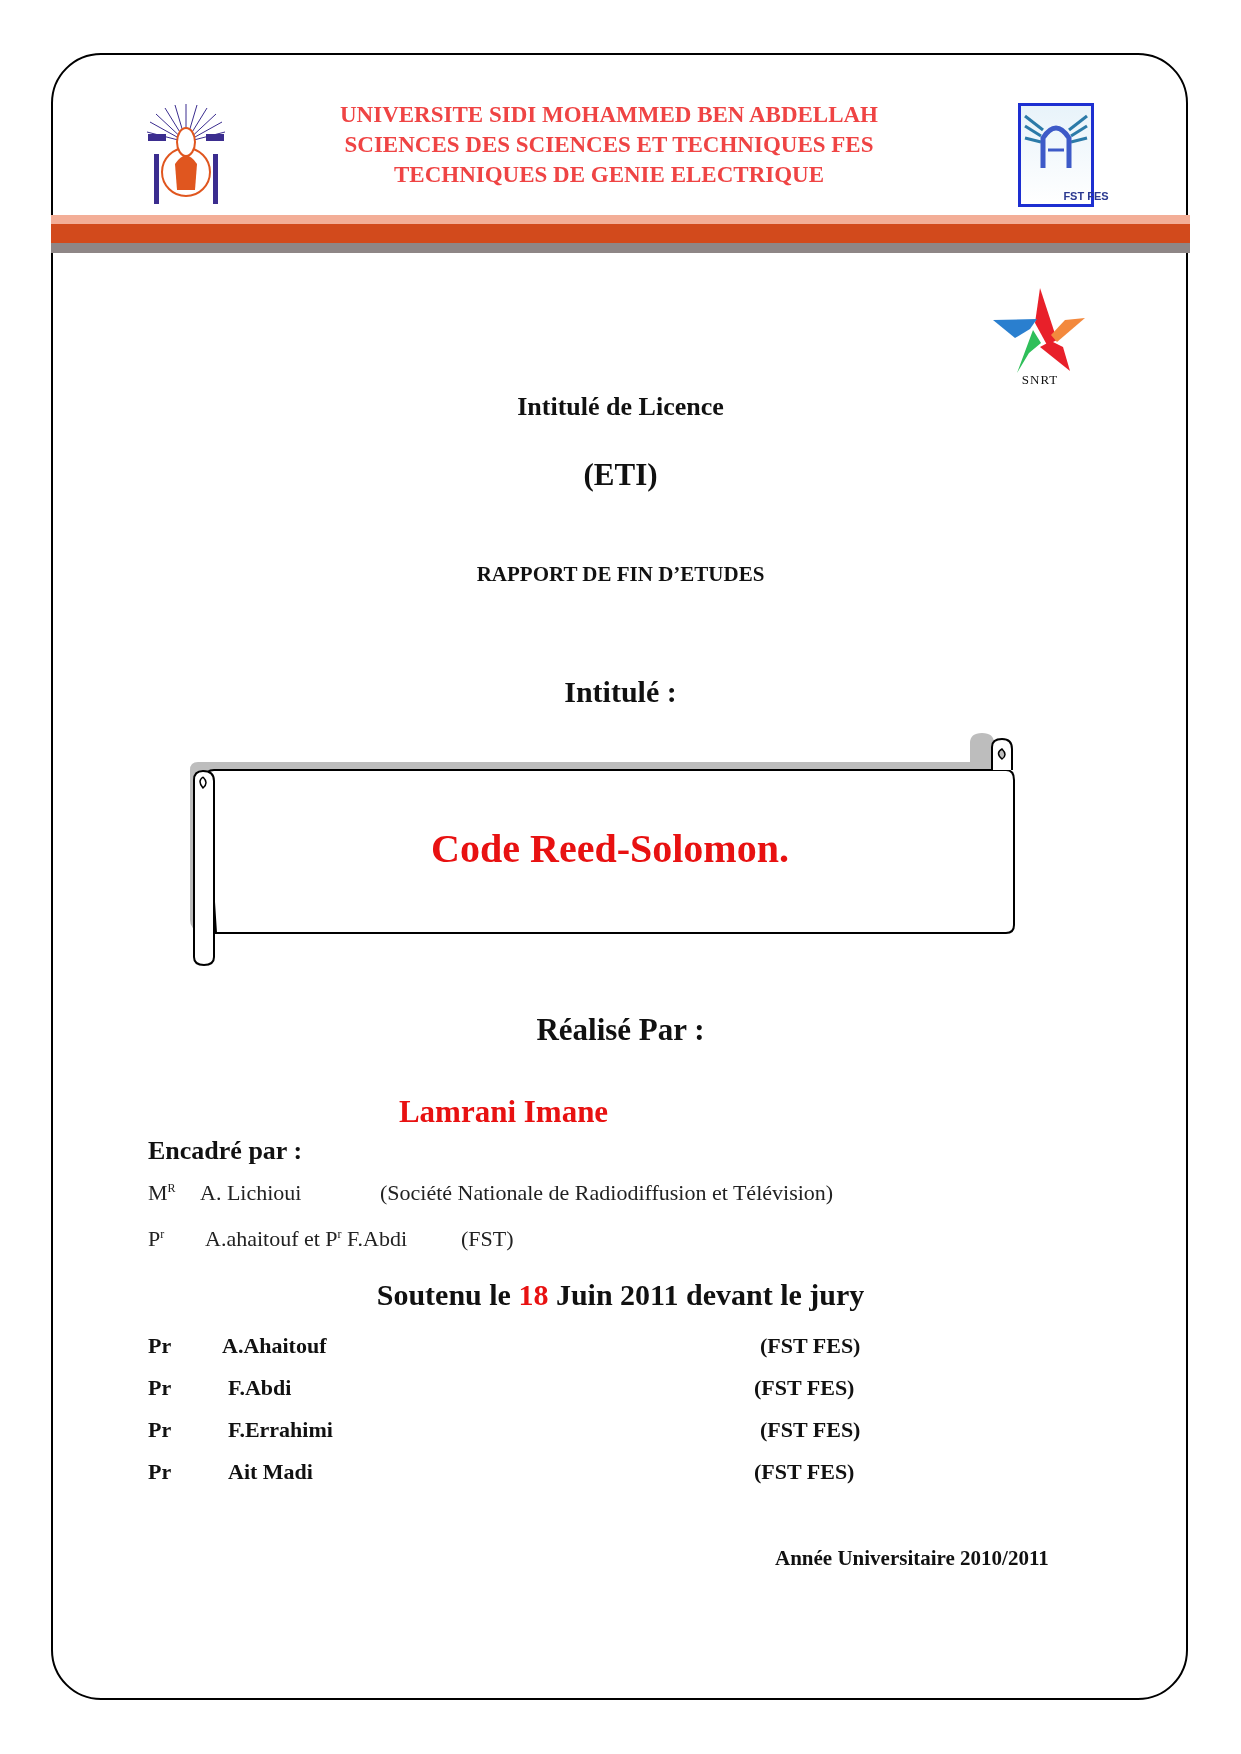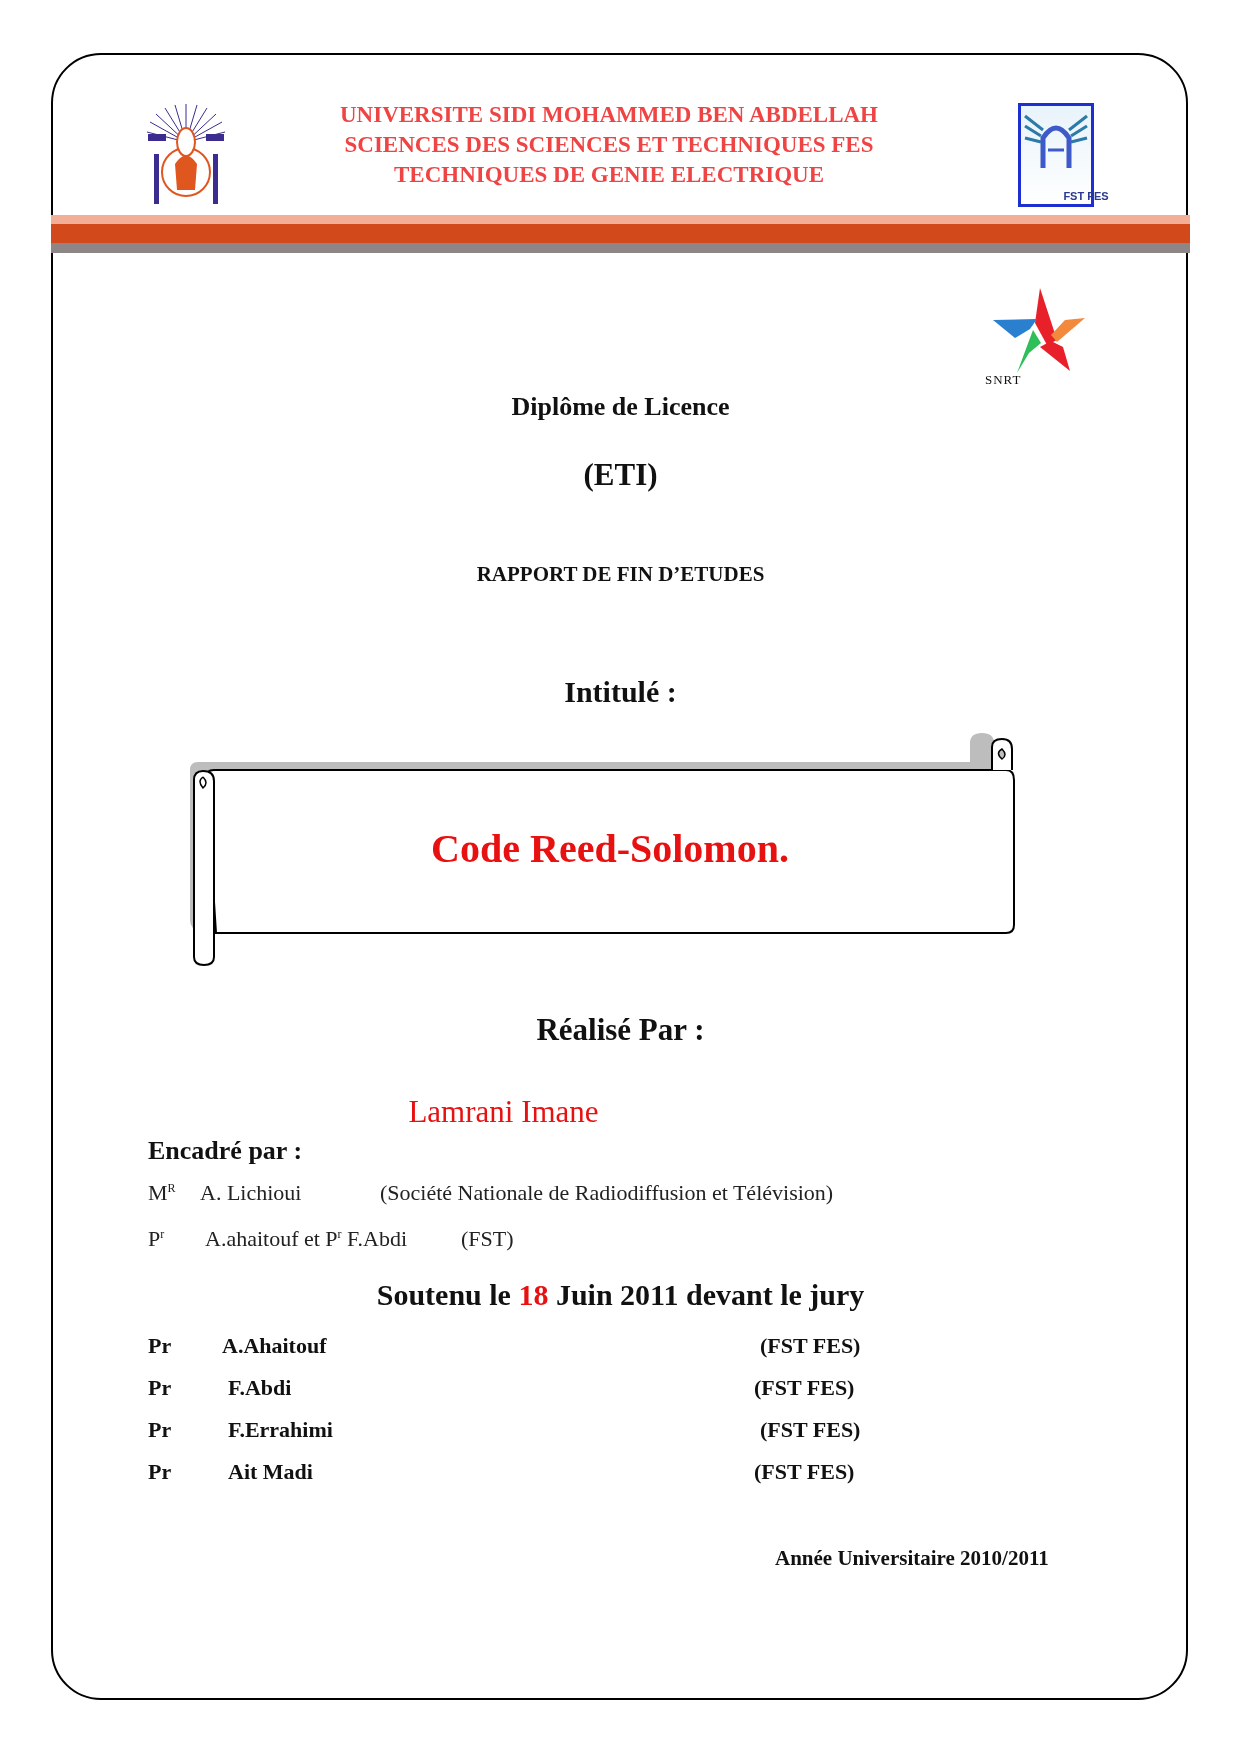--- a/index.html
+++ b/index.html
@@ -6,29 +6,29 @@
   body { width:1241px; height:1754px; position:relative; overflow:hidden; font-family:"Liberation Serif", serif; color:#111; }
   .frame { position:absolute; left:51px; top:53px; width:1137px; height:1647px; border:2px solid #000; border-radius:50px; box-sizing:border-box; }
   .abs { position:absolute; }
   .hdr-text { left:239px; width:740px; top:100px; font-weight:bold; font-size:23px; line-height:30px; text-align:center; color:#ef4444; }
   .band1 { left:51px; top:215px; width:1139px; height:9px; background:#f3ae97; }
   .band2 { left:51px; top:224px; width:1139px; height:19px; background:#d24a1c; }
   .band3 { left:51px; top:243px; width:1139px; height:10px; background:#8e8686; }
   .logo-left { left:145px; top:102px; width:82px; height:106px; }
   .logo-right { left:1018px; top:103px; width:76px; height:104px; border:3px solid #1d2fd1; box-sizing:border-box; background:linear-gradient(180deg,#e8f3fa,#ffffff); }
   .snrt { left:985px; top:285px; width:110px; height:105px; }
-  .snrt-label { left:985px; top:372px; width:110px; font-size:13px; letter-spacing:1px; }
+  .snrt-label { left:985px; top:372px; width:110px; font-size:13px; text-align:center; letter-spacing:1px; }
   .t-dip { top:392px; left:0; width:1241px; font-weight:bold; font-size:26px; text-align:center; }
   .t-eti { top:457px; left:0; width:1241px; font-weight:bold; font-size:26px; text-align:center; line-height:36px; }
   .t-rap { top:562px; left:0; width:1241px; font-weight:bold; font-size:21px; text-align:center; }
   .t-int { top:675px; left:0; width:1241px; font-weight:bold; font-size:30px; text-align:center; }
   .scroll { left:190px; top:725px; width:825px; height:245px; }
   .scroll-title { left:230px; top:825px; width:760px; text-align:center; font-size:40px; font-weight:bold; color:#e81111; }
   .t-real { top:1012px; left:0; width:1241px; font-weight:bold; font-size:31px; text-align:center; }
-  .t-name { top:1094px; left:0; width:1007px; font-weight:normal; font-size:31px; text-align:center; color:#e81111; }
+  .t-name { top:1094px; left:0; width:1007px; font-weight:bold; font-size:31px; text-align:center; color:#e81111; }
   .t-enc { top:1136px; left:148px; font-weight:bold; font-size:26px; }
   .sup-line { font-size:22px; color:#222; }
   .sup-line sup { font-size:12px; }
   .t-sout { top:1278px; left:0; width:1241px; text-align:center; font-weight:bold; font-size:30px;font-family:Liberation Serif, serif; }
   .red { color:#e81111; }
   .jury-row { left:148px; font-weight:bold; font-size:22px; width:900px; height:30px; }
   .jury-row .pr { position:absolute; left:0; }
   .jury-row .nm { position:absolute; }
   .jury-row .af { position:absolute; }
   .t-annee { top:1546px; left:775px; font-weight:bold; font-size:21px; }
@@ -93,21 +93,21 @@
   <svg width="110" height="95" viewBox="0 0 110 95">
     <polygon points="55,3 72,55 62,60 50,38" fill="#e8202a"></polygon>
     <polygon points="100,33 72,57 66,50 80,35" fill="#f3893d"></polygon>
     <polygon points="8,35 52,34 45,44 30,53" fill="#2a7fcf"></polygon>
     <polygon points="32,88 48,45 56,58 44,68" fill="#2fbf5a"></polygon>
     <polygon points="85,86 55,62 66,56 78,62" fill="#e8202a"></polygon>
   </svg>
 </div>
 <div class="abs snrt-label">SNRT</div>
 
-<div class="abs t-dip">Diplôme de Licence</div>
+<div class="abs t-dip">Intitulé de Licence</div>
 <div class="abs t-eti">
   <div style="font-size:31px;">(ETI)</div>
 </div>
 <div class="abs t-rap">RAPPORT DE FIN D’ETUDES</div>
 
 <div class="abs t-int">Intitulé :</div>
 
 <div class="abs scroll">
   <svg width="825" height="245" viewBox="0 0 825 245">
 

